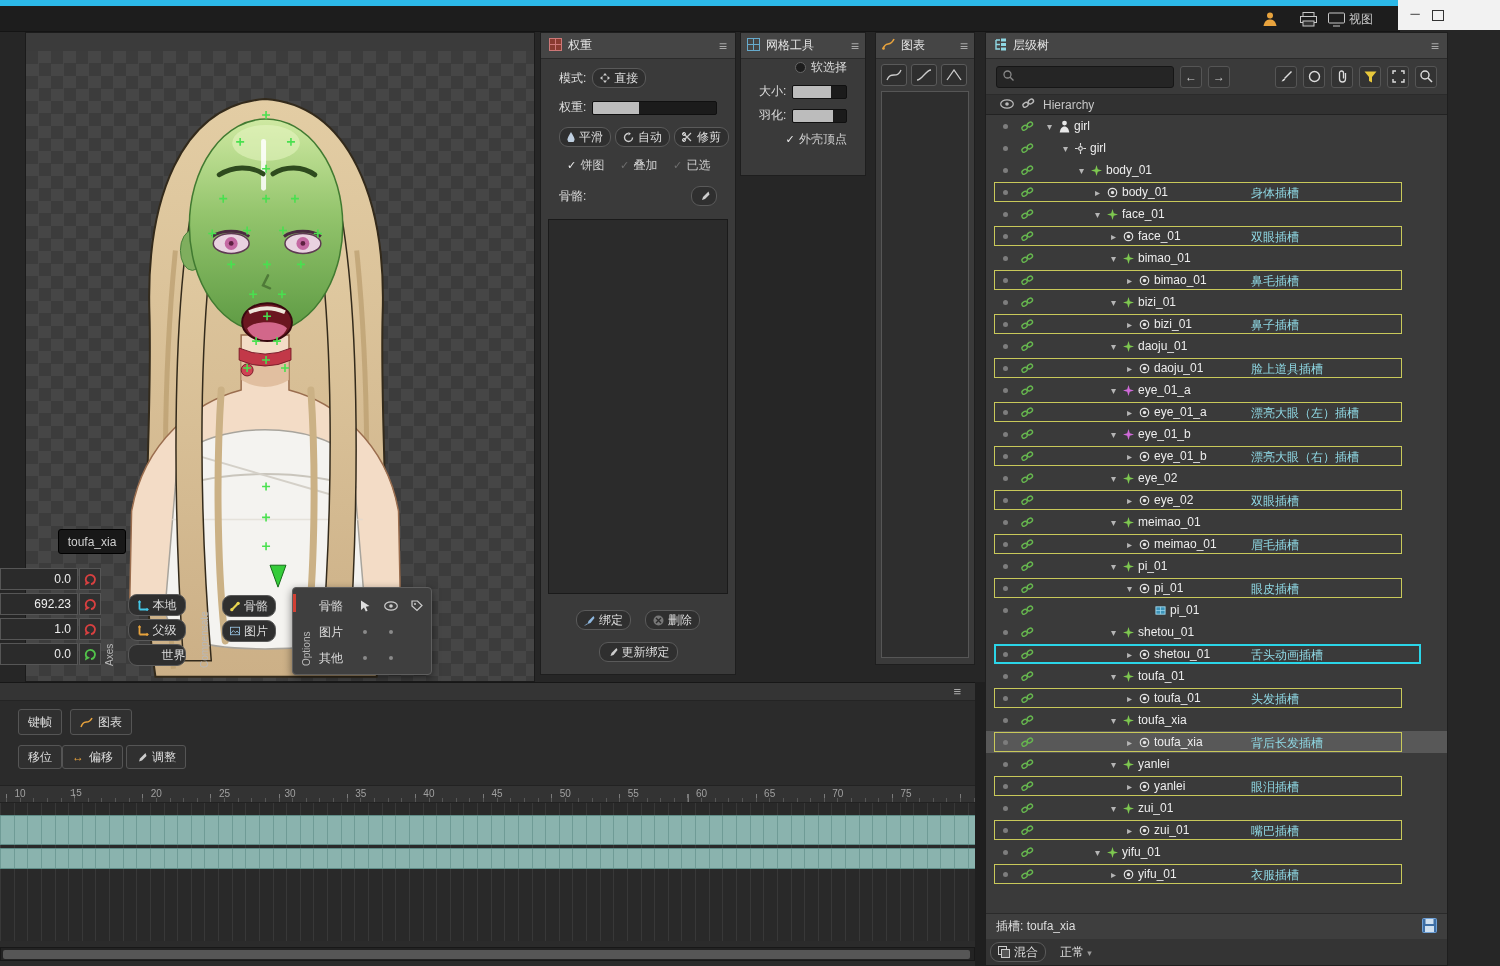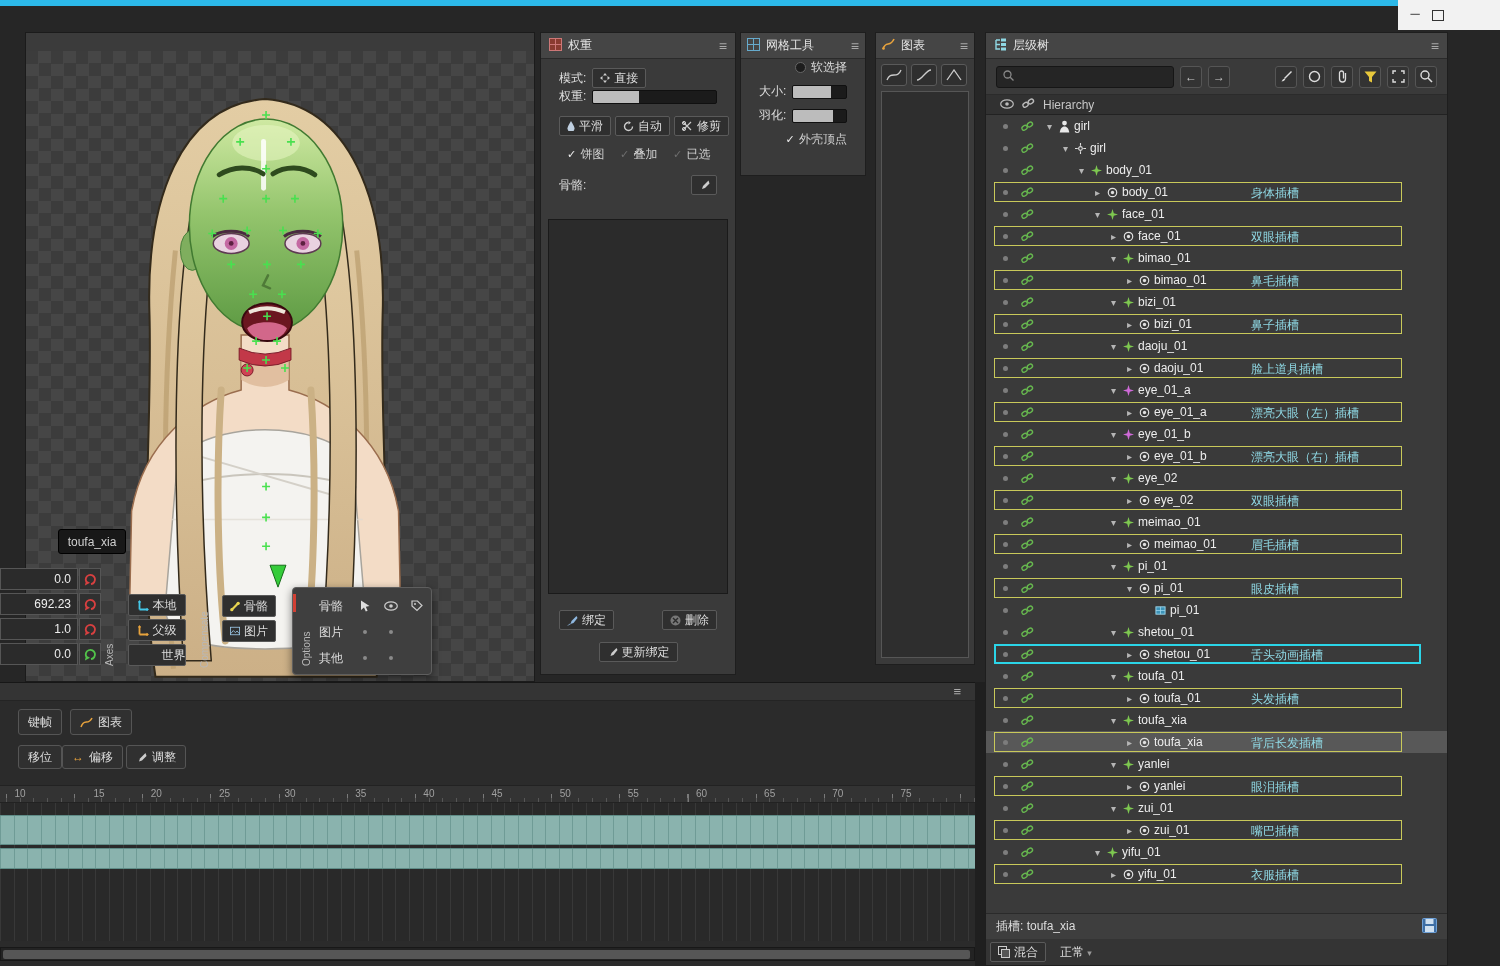--- a/index.html
+++ b/index.html
@@ -23,21 +23,21 @@
   background-size:25px 25px}
 #charsvg{position:absolute;left:0;top:18px}
 #tooltip{position:absolute;left:32px;top:496px;width:68px;height:25px;background:#181818;border:1px solid #000;
   border-radius:3px;display:flex;align-items:center;justify-content:center;color:#cfcfcf;z-index:5}
 
 .panel{position:absolute;background:#3a3a3a;border:1px solid #1e1e1e}
 .phead{height:26px;background:#454545;border-bottom:1px solid #2a2a2a;display:flex;align-items:center;padding:0 8px;gap:6px}
 .ptitle{color:#e4e4e4}
 .menu-ic{margin-left:auto;color:#a8a8a8;font-size:14px}
 .btn{display:inline-flex;align-items:center;justify-content:center;gap:4px;background:#2f2f2f;border:1px solid #5a5a5a;
-  border-radius:2px;color:#ddd;font-size:12px;height:20px;padding:0 7px;white-space:nowrap}
+  border-radius:9px;color:#ddd;font-size:12px;height:20px;padding:0 7px;white-space:nowrap}
 .slider{position:relative;height:14px;background:#1b1b1b;border:1px solid #101010;border-radius:2px;overflow:hidden}
 .slider .fill{position:absolute;left:0;top:0;bottom:0;background:#bcbcbc}
 .row{display:flex;align-items:center;gap:6px;padding:0 18px}
 .chk{display:inline-flex;align-items:center;gap:3px;color:#cfcfcf}
 .chk .mark{width:12px;text-align:center;color:#f0f0f0;font-size:11px}
 .chk.off .mark{color:#6f6f6f}
 
 #weightlist{position:absolute;left:7px;right:7px;top:186px;bottom:80px;background:#2b2b2b;border:1px solid #1a1a1a}
 
 #graphbody{position:absolute;left:5px;right:5px;top:58px;bottom:6px;background:#2e2e2e;border:1px solid #565656}
@@ -88,20 +88,42 @@
 .opcell{width:24px;display:flex;align-items:center;justify-content:center}
 .opdot{width:4px;height:4px;border-radius:50%;background:#8a8a8a}
 .divider-v{position:absolute;background:#1f1f1f}
 </style>
 </head>
 <body>
 
 <div id="app">
 
   <div id="cyanstrip"></div>
+  <div id="topbar">
+    <span class="tbicon" style="left:1262px">
+      <svg width="16" height="16" viewBox="0 0 16 16">
+          <circle cx="8" cy="4.5" r="3" fill="#e8a33d"></circle>
+          <path d="M1.5 15 C2.5 9.5 5.5 8.5 8 8.5 C10.5 8.5 13.5 9.5 14.5 15 Z" fill="#e8a33d"></path>
+        </svg>
+    </span>
+    <span class="tbicon" style="left:1300px">
+      <svg width="17" height="15" viewBox="0 0 17 15">
+          <rect x="3" y="0.5" width="11" height="4" fill="none" stroke="#c8c8c8"></rect>
+          <rect x="0.5" y="4.5" width="16" height="6" fill="none" stroke="#c8c8c8"></rect>
+          <rect x="3" y="9" width="11" height="5" fill="#333" stroke="#c8c8c8"></rect>
+        </svg>
+    </span>
+    <span class="tbicon" style="left:1328px">
+      <svg width="17" height="15" viewBox="0 0 17 15">
+          <rect x="0.5" y="1" width="16" height="10" rx="1" fill="none" stroke="#c8c8c8"></rect>
+          <path d="M5 14 H12" stroke="#c8c8c8"></path>
+        </svg>
+    </span>
+    <span class="tbicon" style="left:1349px">视图</span>
+  </div>
   <div id="wincorner">
     <span class="winbtn">─</span>
     <span class="winbtn" style="border:1.5px solid #333;height:11px;width:12px"></span>
   </div>
 
   <div id="viewport">
     <div id="checker"></div>
 
     <svg id="charsvg" width="508" height="630" viewBox="0 0 510 632">
       <defs>
@@ -287,21 +309,21 @@
     </div>
     <div class="row" style="margin-top:9px">
       <span>模式:</span>
       <span class="btn">
         <svg width="10" height="10" viewBox="0 0 10 10">
             <path d="M5 0 L7 2.5 H3 Z M5 10 L3 7.5 H7 Z M0 5 L2.5 3 V7 Z M10 5 L7.5 7 V3 Z" fill="#ccc"></path>
           </svg>
         <span>直接</span>
       </span>
     </div>
-    <div class="row" style="">
+    <div class="row" style="margin-top:11px">
       <span>权重:</span>
       <span class="slider" style="flex:1">
           <span class="fill" style="width:37%"></span>
         </span>
     </div>
     <div class="row" style="margin-top:11px;gap:4px">
       <span class="btn" style="flex:1">
           <svg width="8" height="10" viewBox="0 0 8 10">
             <path d="M4 0 C6.5 4 7.5 6 7.5 7.3 A3.5 3.5 0 0 1 0.5 7.3 C0.5 6 1.5 4 4 0 Z" fill="#bfcfe0"></path>
           </svg>
@@ -339,21 +361,21 @@
     </div>
     <div class="row" style="margin-top:12px">
       <span>骨骼:</span>
       <span class="btn" style="margin-left:auto;width:26px;padding:0">
           <svg width="12" height="12" viewBox="0 0 12 12">
             <path d="M10.5 1.5 L5 7 L4 10 L7 9 L11.5 4.5 Z" fill="#ccc"></path>
           </svg>
         </span>
     </div>
     <div id="weightlist"></div>
-    <div class="row" style="position:absolute;left:0;right:0;bottom:44px;justify-content:space-between;gap:14px">
+    <div class="row" style="position:absolute;left:0;right:0;bottom:44px;justify-content:center;gap:14px">
       <span class="btn">
           <svg width="11" height="11" viewBox="0 0 11 11">
             <path d="M9.5 1 L4.5 6 L3.5 9 L6.5 8 L10.5 3 Z" fill="#8fb8e0"></path>
             <path d="M1 10.5 C2 9 3 9.5 3.5 9" stroke="#8fb8e0" fill="none"></path>
           </svg>
           <span>绑定</span>
         </span>
       <span class="btn">
           <svg width="11" height="11" viewBox="0 0 11 11">
             <circle cx="5.5" cy="5.5" r="5" fill="#777"></circle>
@@ -1156,21 +1178,21 @@
         <span>偏移</span>
       </span>
     <span class="tab" style="left:126px;top:62px;height:24px">
       <svg width="11" height="11" viewBox="0 0 11 11">
           <path d="M9.5 1 L4 6.5 L3 9.5 L6 8.5 L10.5 4 Z" fill="#ccc"></path>
         </svg>
       <span>调整</span>
       </span>
     <div id="tlruler">
         <span class="ttick" style="left: 20px;">10</span>
-        <span class="ttick" style="left: 99px;">15</span>
+        <span class="ttick" style="left: 76px; font-family: Liberation Mono, monospace;">15</span>
         <span class="ttick" style="left: 156.3px;">20</span>
         <span class="ttick" style="left: 224.45px;">25</span>
         <span class="ttick" style="left: 290px;">30</span>
         <span class="ttick" style="left: 360.75px;">35</span>
         <span class="ttick" style="left: 428.9px;">40</span>
         <span class="ttick" style="left: 497.05px;">45</span>
         <span class="ttick" style="left: 565.2px;">50</span>
         <span class="ttick" style="left: 633.35px;">55</span>
         <span class="ttick" style="left: 701.5px;">60</span>
         <span class="ttick" style="left: 769.65px;">65</span>

